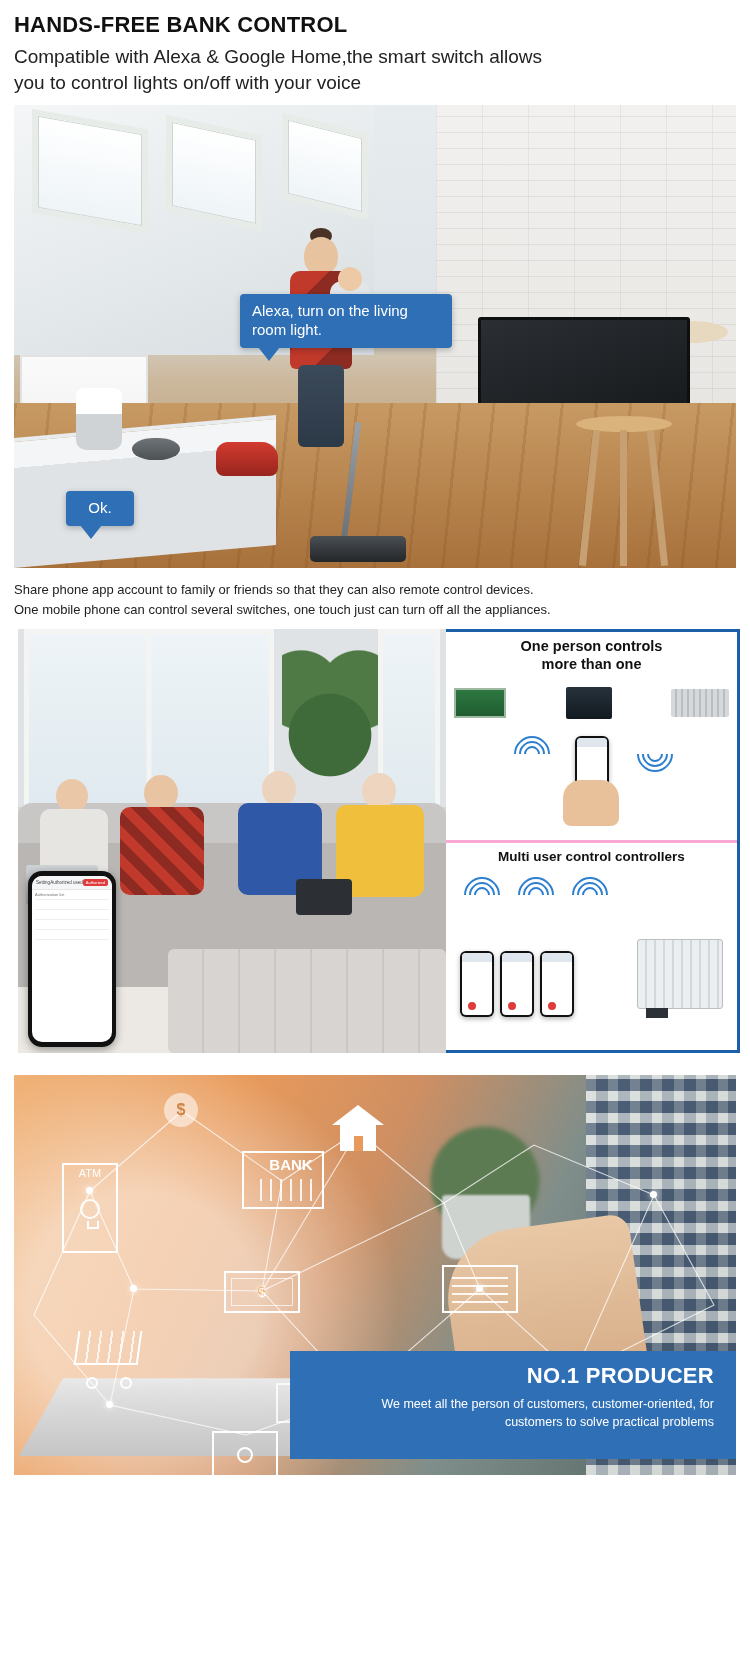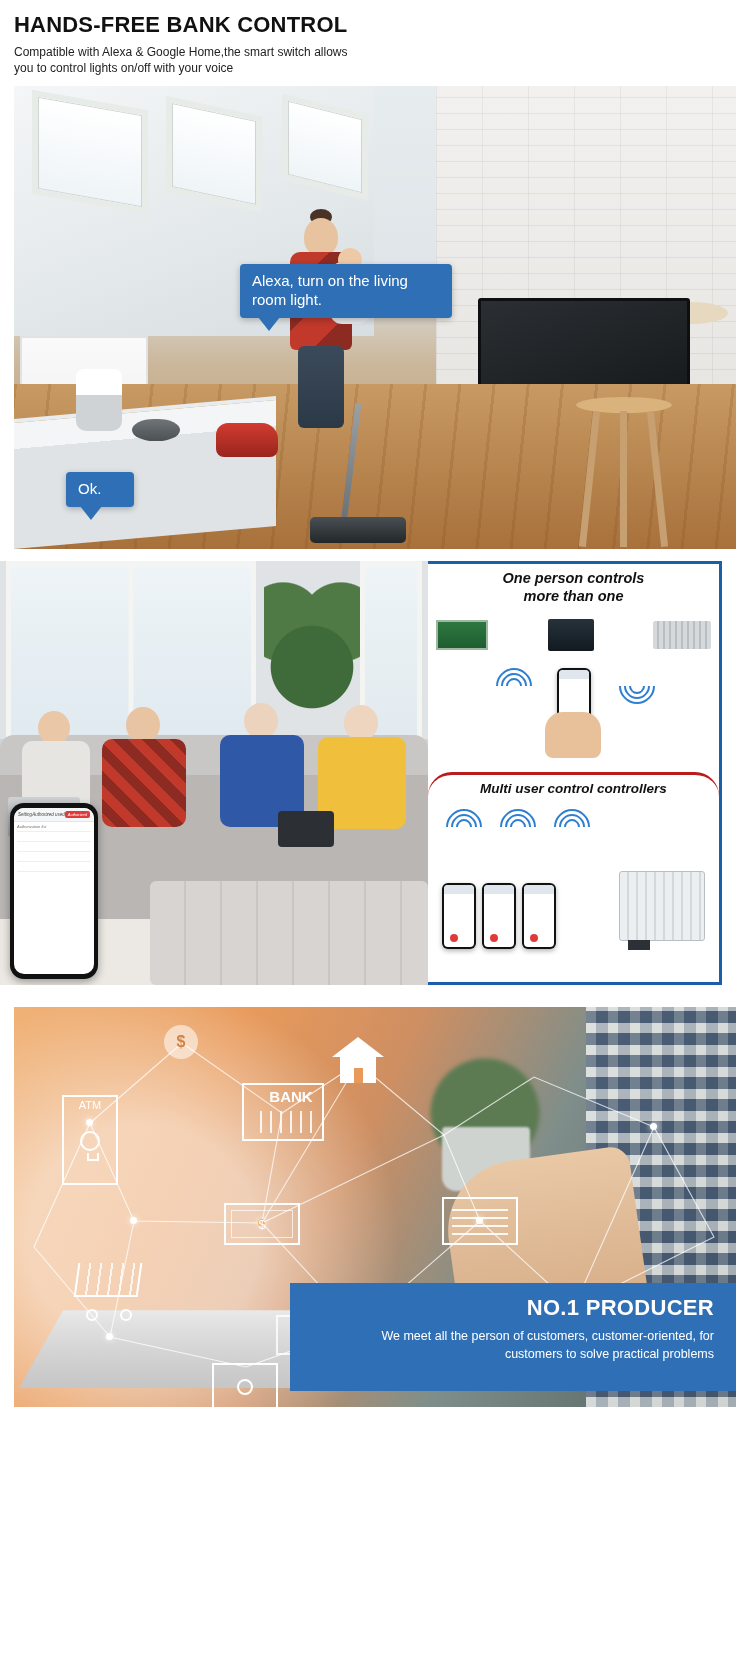--- a/index.html
+++ b/index.html
@@ -15,21 +15,21 @@
   
   .sec1 { padding: 8px 14px 0 14px; }
   h1.title {
     font-size: 22px;
     font-weight: bold;
     letter-spacing: .2px;
     margin: 4px 0 6px 0;
     color: #111;
   }
   .subtitle {
-    font-size: 12px;
+    font-size: 19px;
     line-height: 1.35;
     color: #222;
     margin-bottom: 10px;
     white-space: pre-line;
   }
 
   
   .hero1 {
     position: relative;
     margin: 0 14px;
@@ -127,33 +127,33 @@
     white-space: pre-line;
   }
   .bubble:after {
     content: "";
     position: absolute;
     width: 0; height: 0;
     border-left: 11px solid transparent;
     border-right: 11px solid transparent;
     border-top: 14px solid #2f6fb5;
   }
-  .bubble-alexa { left: 226px; top: 178px; width: 212px; }
+  .bubble-alexa { left: 226px; top: 189px; width: 212px; }
   .bubble-alexa:after { left: 18px; bottom: -13px; }
-  .bubble-ok { left: 52px; top: 386px; width: 68px; text-align: left; }
+  .bubble-ok { left: 52px; top: 386px; width: 68px; text-align: center; }
   .bubble-ok:after { left: 14px; bottom: -13px; }
 
   
   .sec2 { padding: 12px 14px 0 14px; }
   h2.title2 {
     font-size: 21px; font-weight: bold; margin: 14px 0 10px 0; color:#111;
   }
   .para2 { font-size: 13px; line-height: 1.5; color: #222; white-space: pre-line; margin-bottom: 10px; }
 
-  .share-row { display: flex; width: 722px; margin: 0 0; height: 424px; font-style: italic; }
+  .share-row { display: flex; width: 722px; margin: 0 18px; height: 424px; }
   .share-photo {
     position: relative; width: 428px; height: 424px; overflow: hidden;
     background: linear-gradient(180deg,#dfe3e5 0 42%, #cfd3d4 42% 100%);
   }
   .sp-window {
     position:absolute; left: 6px; top: 0; width: 250px; height: 190px;
     background: linear-gradient(180deg,#eef4f7,#dfe9ef);
     border: 5px solid #f4f4f2;
   }
   .sp-window:after{
@@ -197,21 +197,21 @@
   .sp-phone-screen { width: 100%; height: 100%; background: #fff; border-radius: 10px; overflow:hidden; font-size:4px; }
   .spp-top { height: 14px; background:#f5f6f7; border-bottom:1px solid #e3e5e7; display:flex; align-items:center; justify-content:space-between; padding:0 4px; color:#444; font-size:4.5px;}
   .spp-badge { background:#e03b3b; color:#fff; border-radius:2px; padding:1px 3px; font-size:4px;}
   .spp-row { height: 10px; border-bottom:1px solid #eee; margin: 0 3px; display:flex; align-items:center; color:#777; font-size:4px;}
 
   .share-diagram {
     width: 294px; height: 424px; border: 3px solid #1b5faa; border-left: none;
     display: flex; flex-direction: column; background: #fff;
   }
   .sd-half { flex: 1; position: relative; padding: 6px 6px 0 6px; }
-  .sd-half + .sd-half { border-top: 3px solid #b91c1c; border-radius: 24px; }
+  .sd-half + .sd-half { border-top: 3px solid #f9a8d4; }
   .sd-title { text-align: center; font-size: 14.5px; font-weight: bold; color: #111; line-height: 1.2; white-space: pre-line; }
   .sd-title.small { font-size: 13.5px; }
   .modules { position:absolute; left: 8px; right: 8px; top: 48px; height: 46px; display:flex; justify-content:space-between; align-items:center; }
   .mod { border-radius: 2px; }
   .mod-a { width: 52px; height: 30px; background: linear-gradient(180deg,#2f7a42,#1e5a2e); box-shadow: inset 0 0 0 2px #9fb8a2; }
   .mod-b { width: 46px; height: 32px; background: linear-gradient(180deg,#27323b,#121a20); }
   .mod-c { width: 58px; height: 28px; background: repeating-linear-gradient(90deg,#d6d9dc 0 4px,#b9bec2 4px 6px); }
   .wave { position:absolute; border: 2.5px solid #2f7fd0; border-bottom-color: transparent; border-left-color: transparent; border-radius: 50%; transform: rotate(-45deg); }
   .phone-sm {
     width: 34px; height: 66px; background:#111; border-radius:6px; padding:2px; box-shadow:0 2px 5px rgba(0,0,0,.3);
@@ -320,20 +320,22 @@
       <div class="leg l2"></div>
       <div class="leg l3"></div>
     </div>
 
     <div class="bubble bubble-alexa">Alexa, turn on the living
 room light.</div>
     <div class="bubble bubble-ok">Ok.</div>
   </div>
 
   <div class="sec2">
+    <div class="para2">Share phone app account to family or friends so that they can also remote control devices.
+One mobile phone can control several switches, one touch just can turn off all the appliances.</div>
   </div>
 
   <div class="share-row">
 
     <div class="share-photo">
       <div class="sp-window"></div>
       <div class="sp-plant"></div>
       <div class="sp-window2"></div>
       <div class="sp-sofa"></div>
       <div class="sp-rug"></div>

